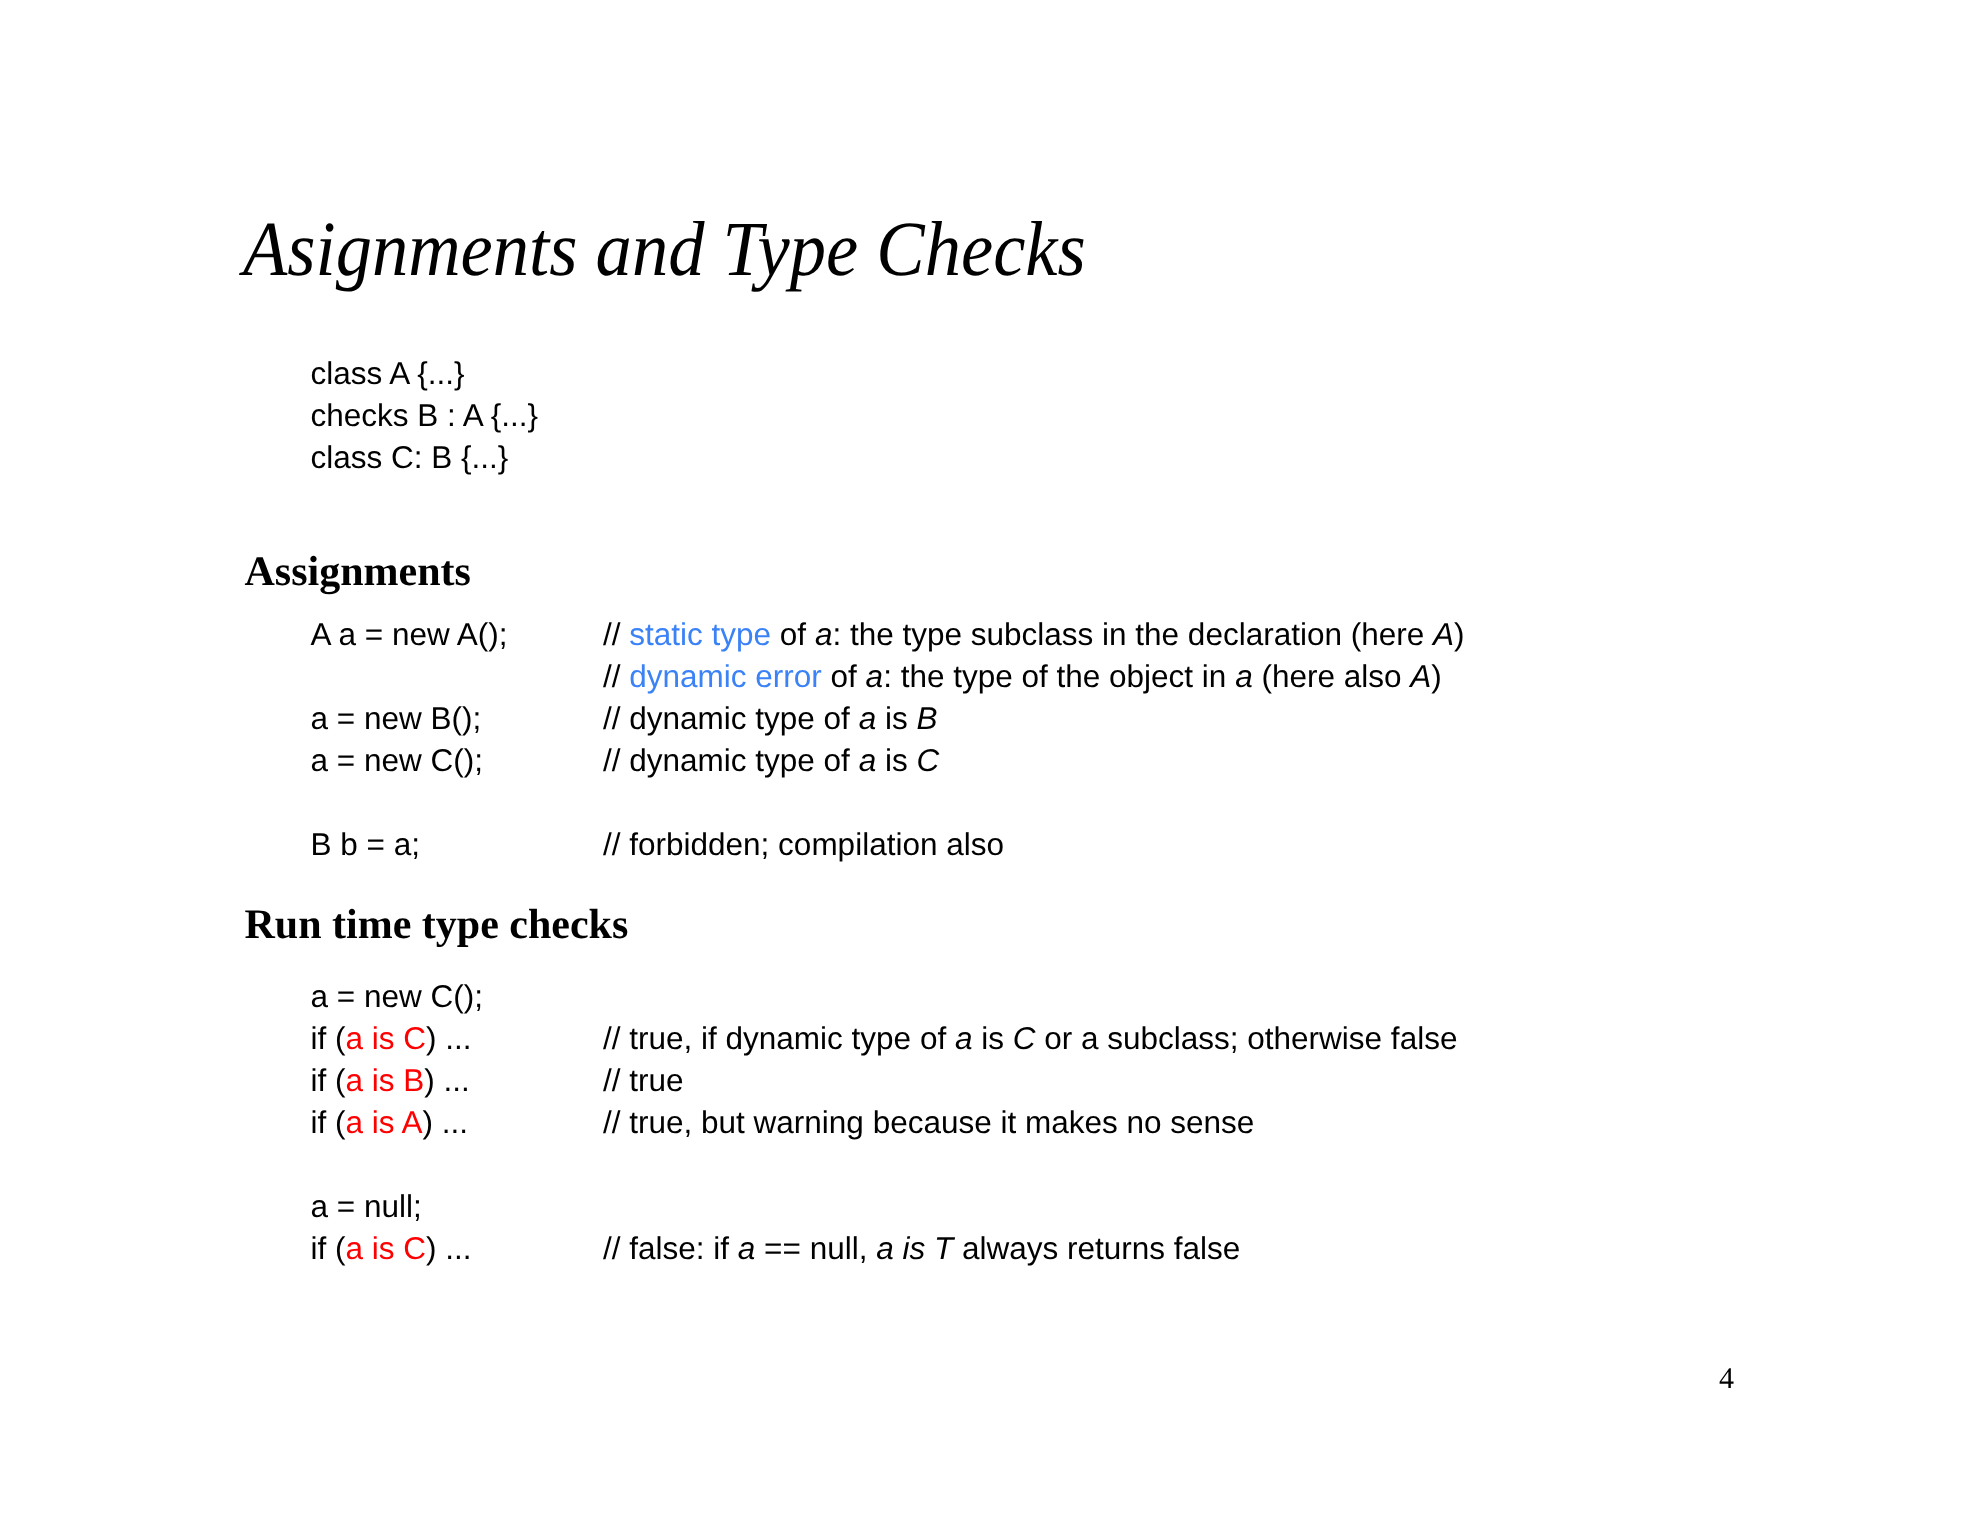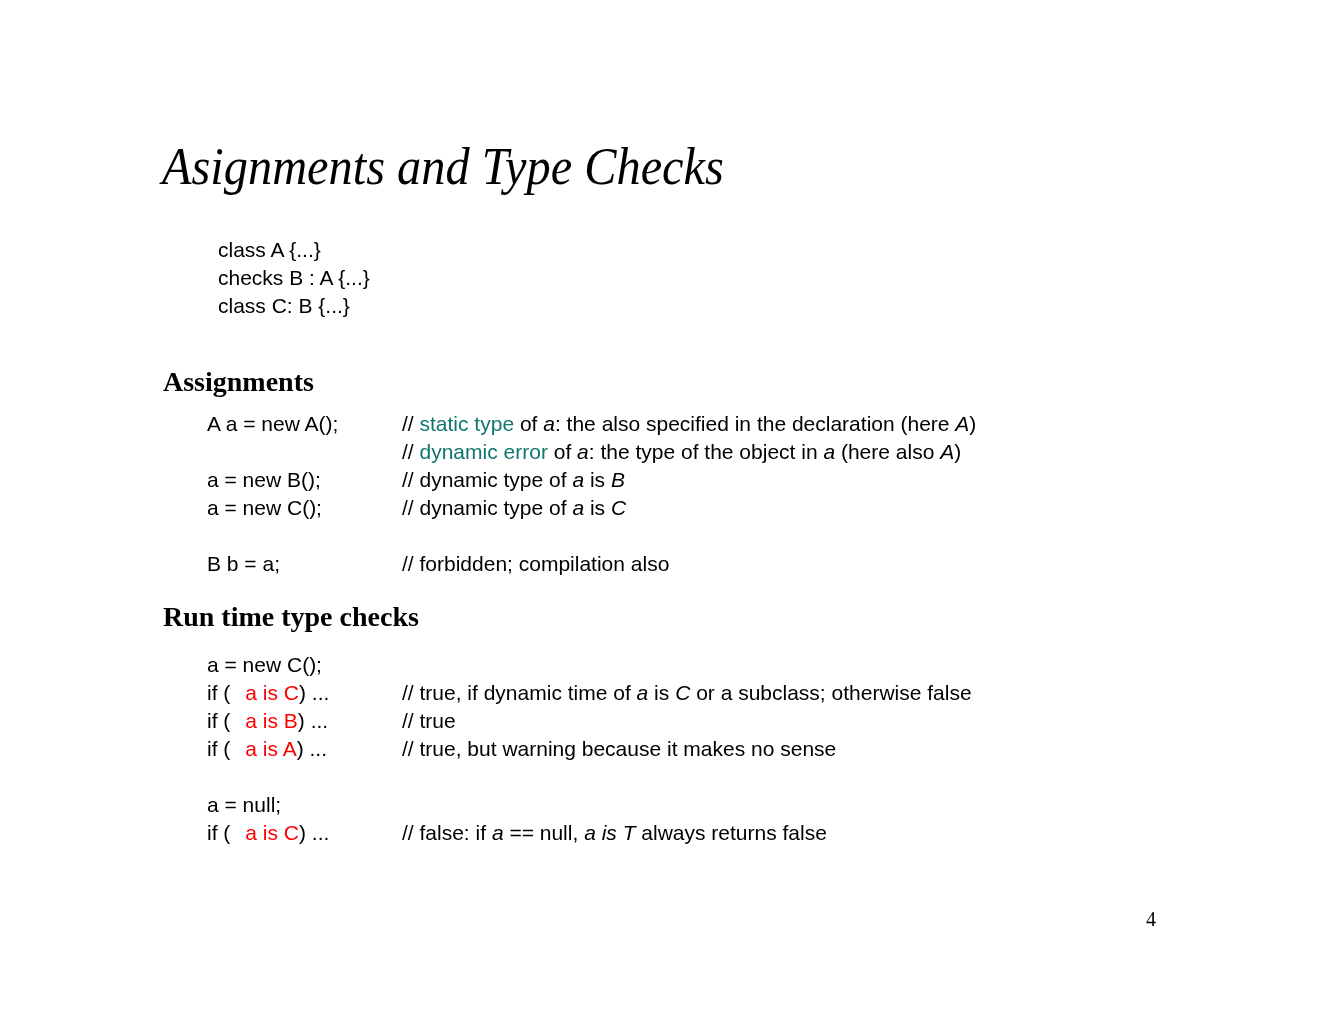--- a/index.html
+++ b/index.html
@@ -19,44 +19,44 @@
       font-weight: bold; font-size: 28px; line-height: 32px; white-space: nowrap;
     }
     .code {
       position: absolute; left: 207px;
       font-family: "Liberation Sans", "DejaVu Sans", sans-serif;
       font-size: 21px; line-height: 28px; white-space: nowrap;
     }
     .row { position: relative; height: 28px; }
     .row .stmt { position: absolute; left: 0; top: 0; text-align: right; }
     .row .cmt { position: absolute; left: 195px; top: 0; }
-    .blue { color: #0f766e; }
-    .red { color: #ff0000; margin-left: 15px; }
+    .blue { color: #3b82f6; }
+    .red { color: #ff0000; }
     .page-num {
       position: absolute; left: 1146px; top: 908px;
       font-family: "Liberation Serif", "DejaVu Serif", serif; font-size: 20px;
     }
   </style>
 </head>
 <body>
 
 <div class="title">Asignments and Type Checks</div>
 
-<div class="code" style="top:236px;margin-left:11px;">
+<div class="code" style="top:236px;">
   <div>class A {...}</div>
   <div>checks B : A {...}</div>
   <div>class C: B {...}</div>
 </div>
 
 <div class="heading" style="top:366px;">Assignments</div>
 
 <div class="code" style="top:410px;width:900px;">
   <div class="row">
     <span class="stmt">A a = new A();</span>
-    <span class="cmt"><span>// </span><span class="blue">static type</span><span> of </span><i>a</i><span>: the also specified in the declaration (here </span><i>A</i><span>)</span></span>
+    <span class="cmt"><span>// </span><span class="blue">static type</span><span> of </span><i>a</i><span>: the type subclass in the declaration (here </span><i>A</i><span>)</span></span>
   </div>
   <div class="row">
     <span class="cmt"><span>// </span><span class="blue">dynamic error</span><span> of </span><i>a</i><span>: the type of the object in </span><i>a</i><span> (here also </span><i>A</i><span>)</span></span>
   </div>
   <div class="row">
     <span class="stmt">a = new B();</span>
     <span class="cmt"><span>// dynamic type of </span><i>a</i><span> is </span><i>B</i></span>
   </div>
   <div class="row">
     <span class="stmt">a = new C();</span>
@@ -70,21 +70,21 @@
 </div>
 
 <div class="heading" style="top:601px;">Run time type checks</div>
 
 <div class="code" style="top:651px;width:900px;">
   <div class="row">
     <span class="stmt">a = new C();</span>
   </div>
   <div class="row">
     <span class="stmt"><span>if (</span><span class="red">a is C</span><span>) ...</span></span>
-    <span class="cmt"><span>// true, if dynamic time of </span><i>a</i><span> is </span><i>C</i><span> or a subclass; otherwise false</span></span>
+    <span class="cmt"><span>// true, if dynamic type of </span><i>a</i><span> is </span><i>C</i><span> or a subclass; otherwise false</span></span>
   </div>
   <div class="row">
     <span class="stmt"><span>if (</span><span class="red">a is B</span><span>) ...</span></span>
     <span class="cmt">// true</span>
   </div>
   <div class="row">
     <span class="stmt"><span>if (</span><span class="red">a is A</span><span>) ...</span></span>
     <span class="cmt">// true, but warning because it makes no sense</span>
   </div>
   <div class="row"></div>

